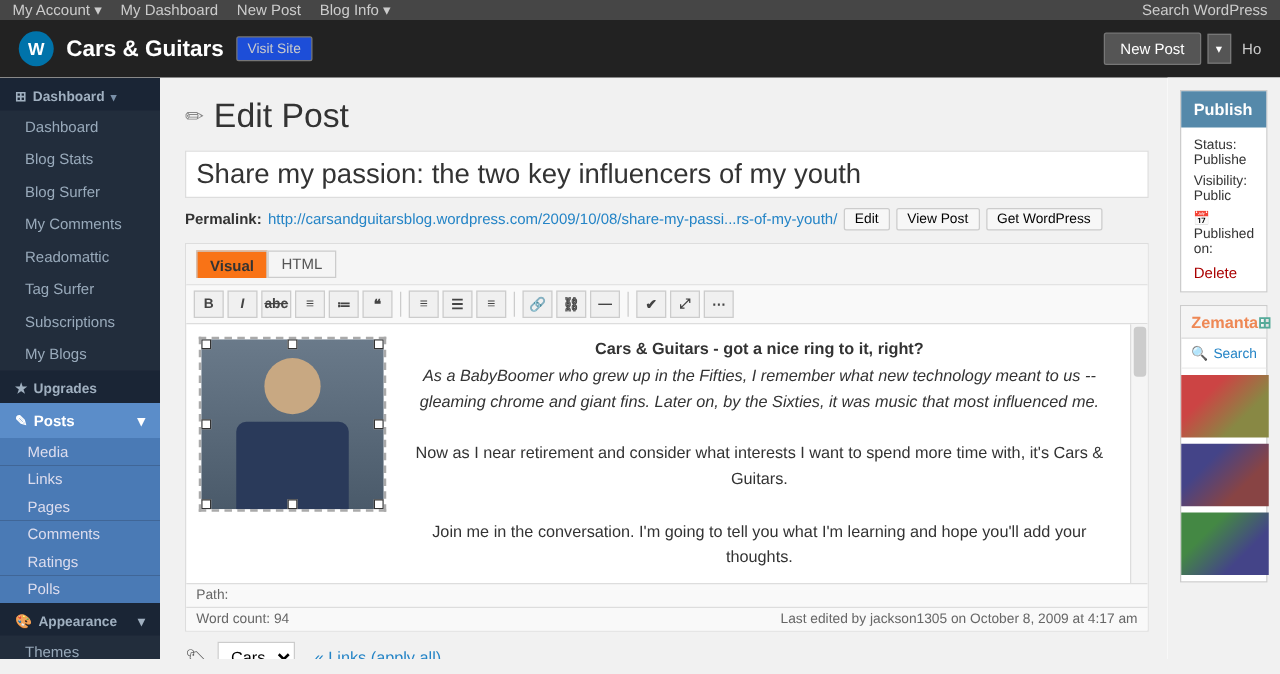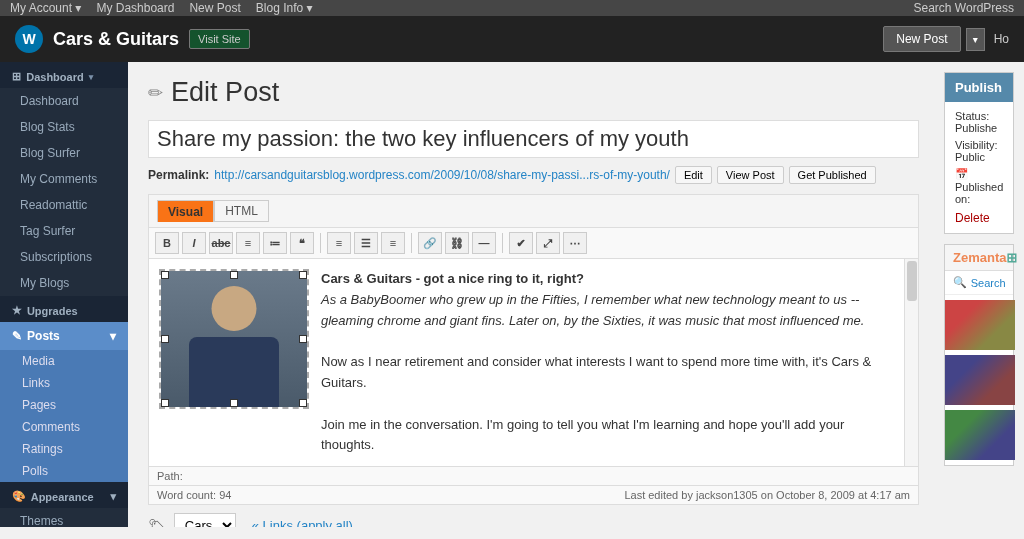--- a/index.html
+++ b/index.html
@@ -36,21 +36,21 @@
       font-weight: bold;
     }
     #header .wp-logo {
       width: 28px; height: 28px;
       background: #0073aa;
       border-radius: 50%;
       display: flex; align-items: center; justify-content: center;
       color: white; font-weight: bold; font-size: 14px;
     }
     #header .visit-site-btn {
-      background: #14532d;
+      background: #1d4ed8;
       color: #ccc;
       border: 1px solid #777;
       padding: 3px 8px;
       font-size: 11px;
       border-radius: 2px;
       cursor: pointer;
     }
     #header .right-controls { display: flex; align-items: center; gap: 5px; }
     #header .new-post-btn {
       background: #555;
@@ -452,21 +452,21 @@
 
     
     <input class="post-title-input" type="text" value="Share my passion: the two key influencers of my youth" style="">
 
     
     <div class="permalink-bar">
       <strong>Permalink:</strong>
       <a>http://carsandguitarsblog.wordpress.com/2009/10/08/share-my-passi...rs-of-my-youth/</a>
       <button class="permalink-btn">Edit</button>
       <button class="permalink-btn">View Post</button>
-      <button class="permalink-btn">Get Published</button>
+      <button class="permalink-btn">Get WordPress</button>
     </div>
 
     
     <div class="editor-wrapper">
 
       <div class="editor-toolbar-top">
         <div class="visual-html-tabs">
           <button class="tab-btn active">Visual</button>
           <button class="tab-btn">HTML</button>
         </div>
@@ -492,21 +492,21 @@
         <div class="fmt-sep"></div>
         <button class="fmt-btn">🔗</button>
         <button class="fmt-btn">⛓</button>
         <button class="fmt-btn">—</button>
         <div class="fmt-sep"></div>
         <button class="fmt-btn">✔</button>
         <button class="fmt-btn">⤢</button>
         <button class="fmt-btn">⋯</button>
       </div>
 
-      <div style="display:flex;">
+      <div style="display:flex;text-align:center;">
         <div class="editor-content" style="flex:1;">
 
           <div class="editor-image-wrapper">
             <div class="person-silhouette">
               <div class="person-head"></div>
               <div class="person-body"></div>
             </div>
 
             <div class="image-resize-handle" style="top:0;left:0;"></div>
             <div class="image-resize-handle" style="top:0;right:0;"></div>

